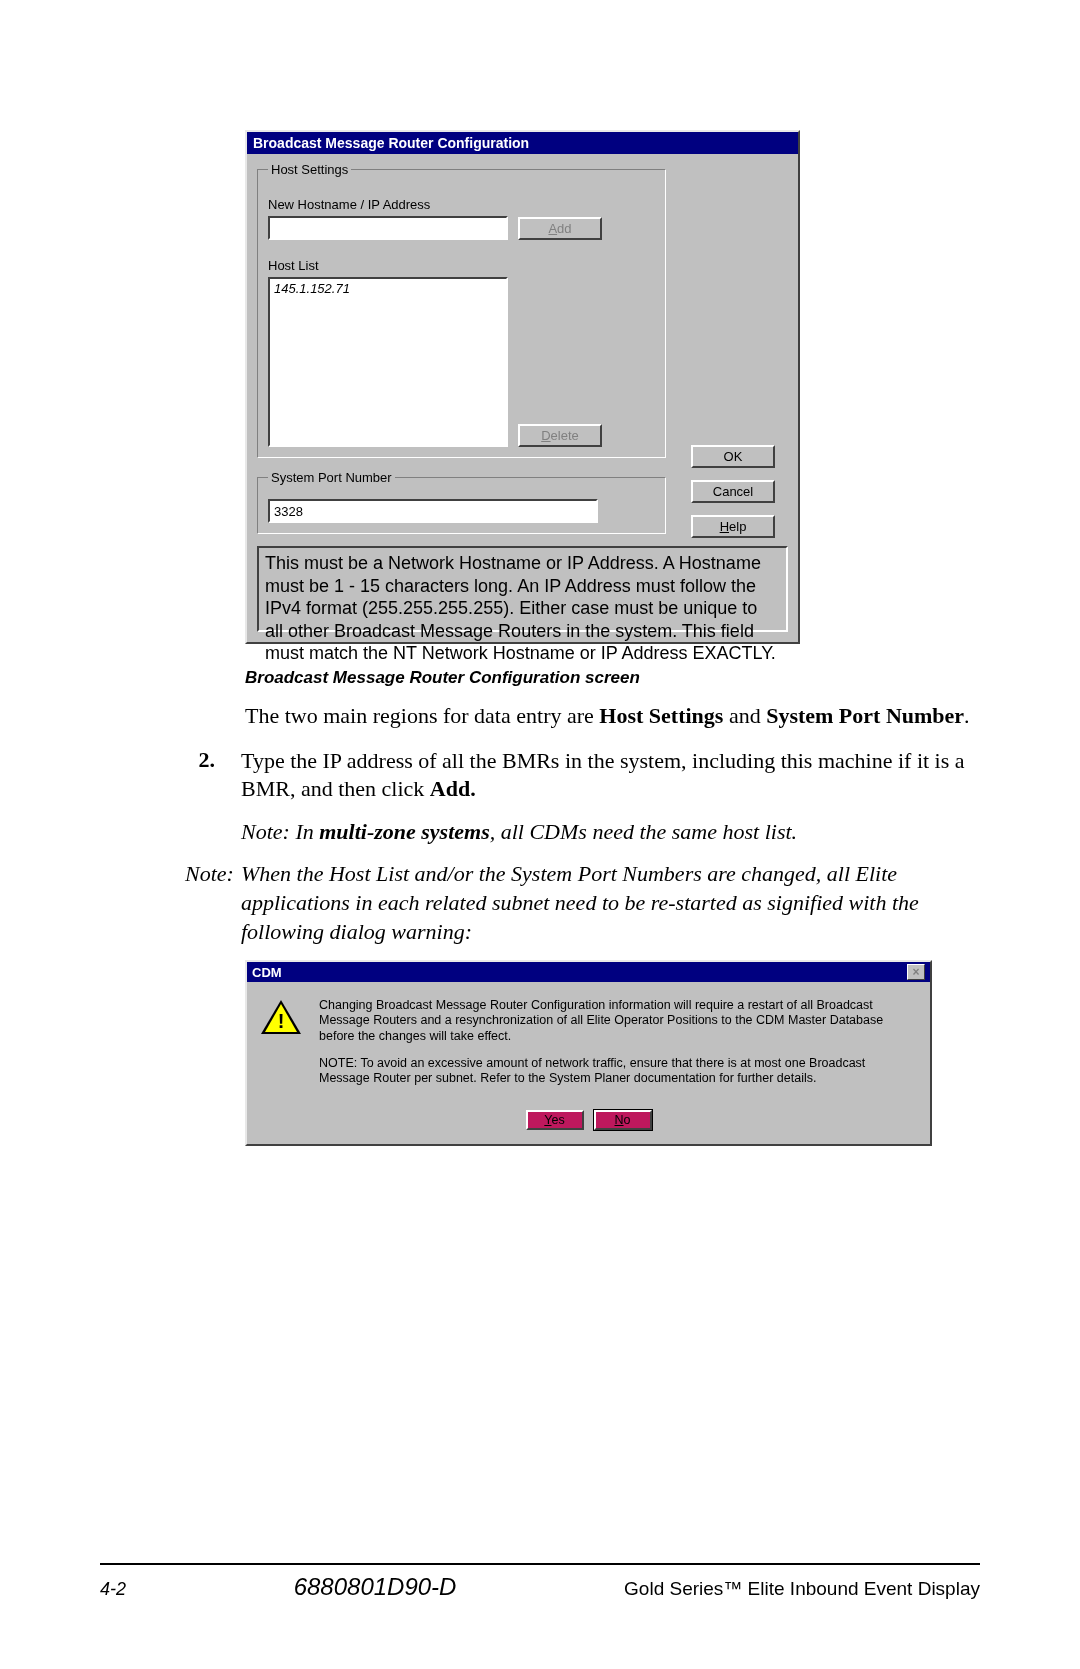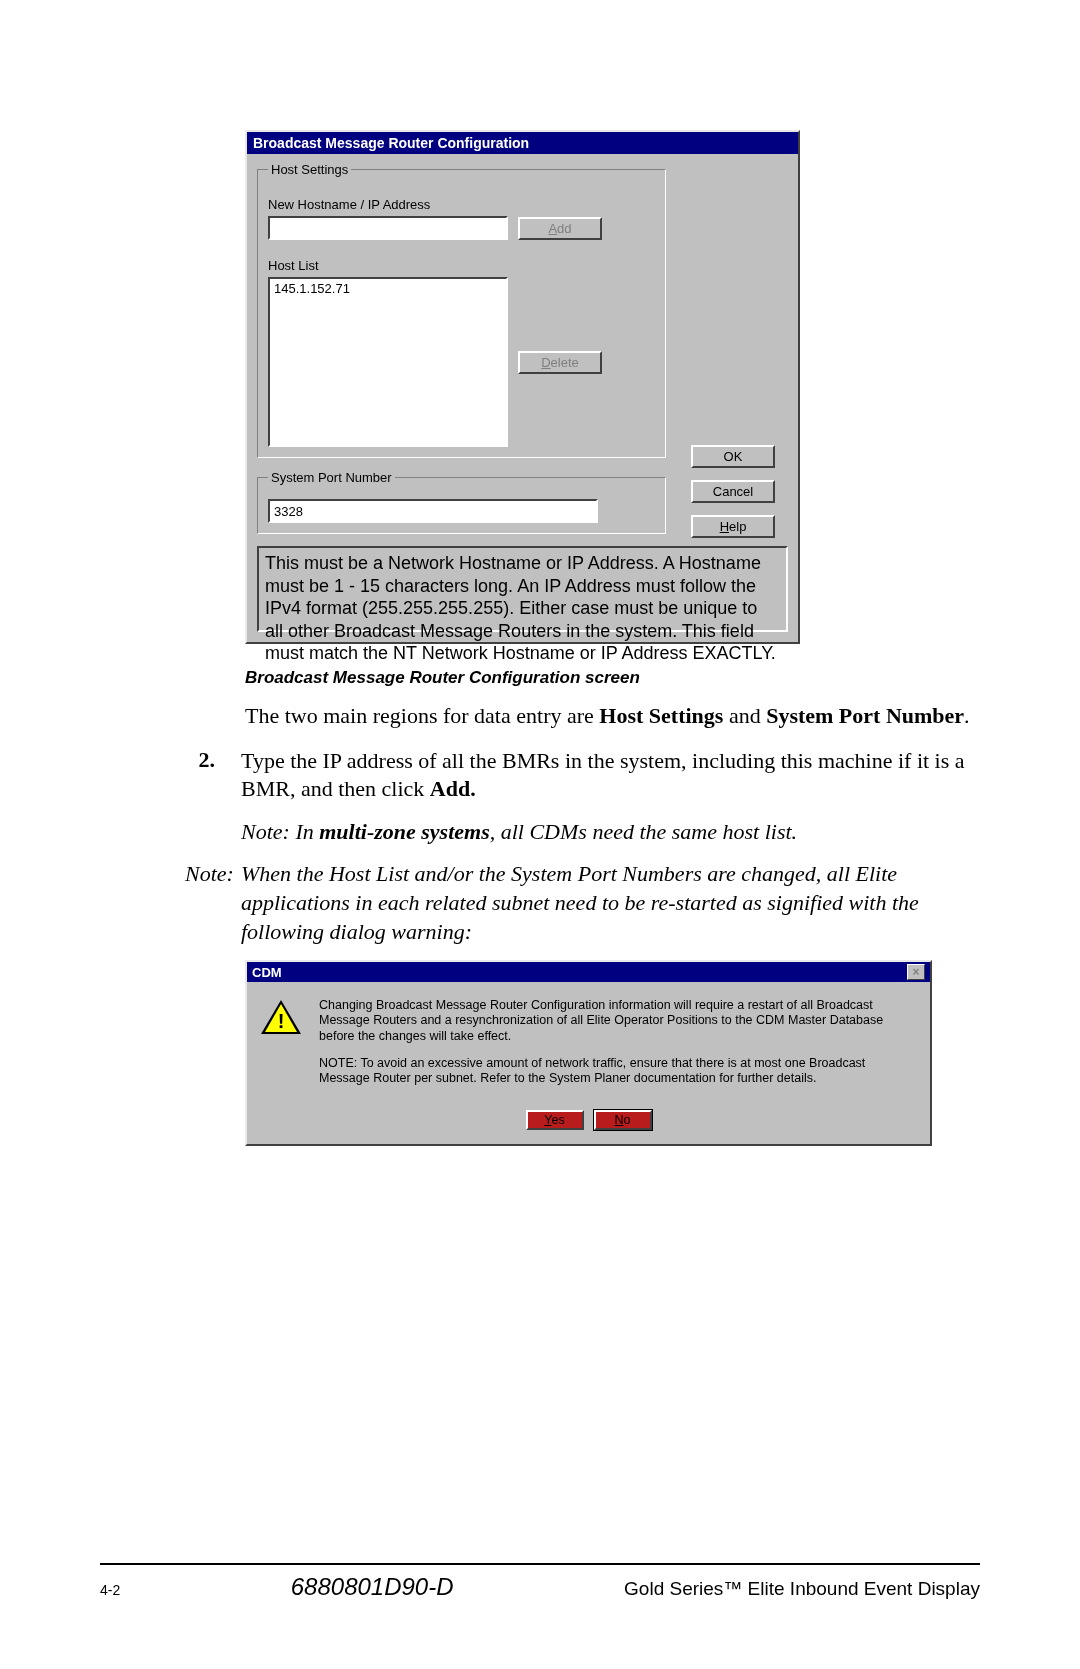--- a/index.html
+++ b/index.html
@@ -60,21 +60,21 @@
     padding: 14px 10px 10px 10px;
     margin-bottom: 12px;
   }
   fieldset.win98 > legend {
     font-size: 13px;
     color: #000000;
     padding: 0 3px;
     background: #c0c0c0;
   }
   .label13 { font-size: 13px; margin-bottom: 4px; margin-top: 6px; }
-  .row { display: flex; align-items: center; gap: 10px; }
+  .row { display: flex; align-items: flex-end; gap: 10px; }
   .txt-input {
     background: #ffffff;
     border-top: 2px solid #404040;
     border-left: 2px solid #404040;
     border-right: 2px solid #ffffff;
     border-bottom: 2px solid #ffffff;
     font-size: 13px;
     padding: 2px 4px;
     height: 24px;
     width: 240px;
@@ -84,20 +84,21 @@
     background: #ffffff;
     border-top: 2px solid #404040;
     border-left: 2px solid #404040;
     border-right: 2px solid #ffffff;
     border-bottom: 2px solid #ffffff;
     font-size: 13px;
     padding: 2px 4px;
     width: 240px;
     height: 170px;
     font-family: Tahoma, Arial, sans-serif;
+    font-style: italic;
   }
   .win98-btn {
     background: #c0c0c0;
     border-top: 2px solid #ffffff;
     border-left: 2px solid #ffffff;
     border-right: 2px solid #404040;
     border-bottom: 2px solid #404040;
     font-size: 13px;
     padding: 2px 0;
     width: 84px;
@@ -250,21 +251,21 @@
     flex: 1;
   }
   .dlg2-text p { margin-bottom: 12px; }
   .dlg2-buttons {
     display: flex;
     justify-content: center;
     gap: 10px;
     padding: 0 0 14px 0;
   }
   .win98-btn-sm {
-    background: #b91c1c;
+    background: #be185d;
     border-top: 2px solid #ffffff;
     border-left: 2px solid #ffffff;
     border-right: 2px solid #404040;
     border-bottom: 2px solid #404040;
     font-size: 12.5px;
     padding: 1px 0;
     width: 58px;
     text-align: center;
     font-family: Tahoma, Arial, sans-serif;
     cursor: pointer;
@@ -284,21 +285,21 @@
     position: absolute;
     left: 100px; right: 100px;
     bottom: 68px;
   }
   .foot-row {
     display: flex;
     justify-content: space-between;
     align-items: baseline;
     font-family: Arial, Helvetica, sans-serif;
   }
-  .foot-left { font-size: 14px; }
+  .foot-left { font-style: italic; font-size: 18px; }
   .foot-mid { font-style: italic; font-size: 24px; }
   .foot-right { font-size: 19px; }
 </style>
 </head>
 <body>
 
 <div class="page">
 
   <div class="dlg1">
     <div class="dlg1-titlebar">Broadcast Message Router Configuration</div>

